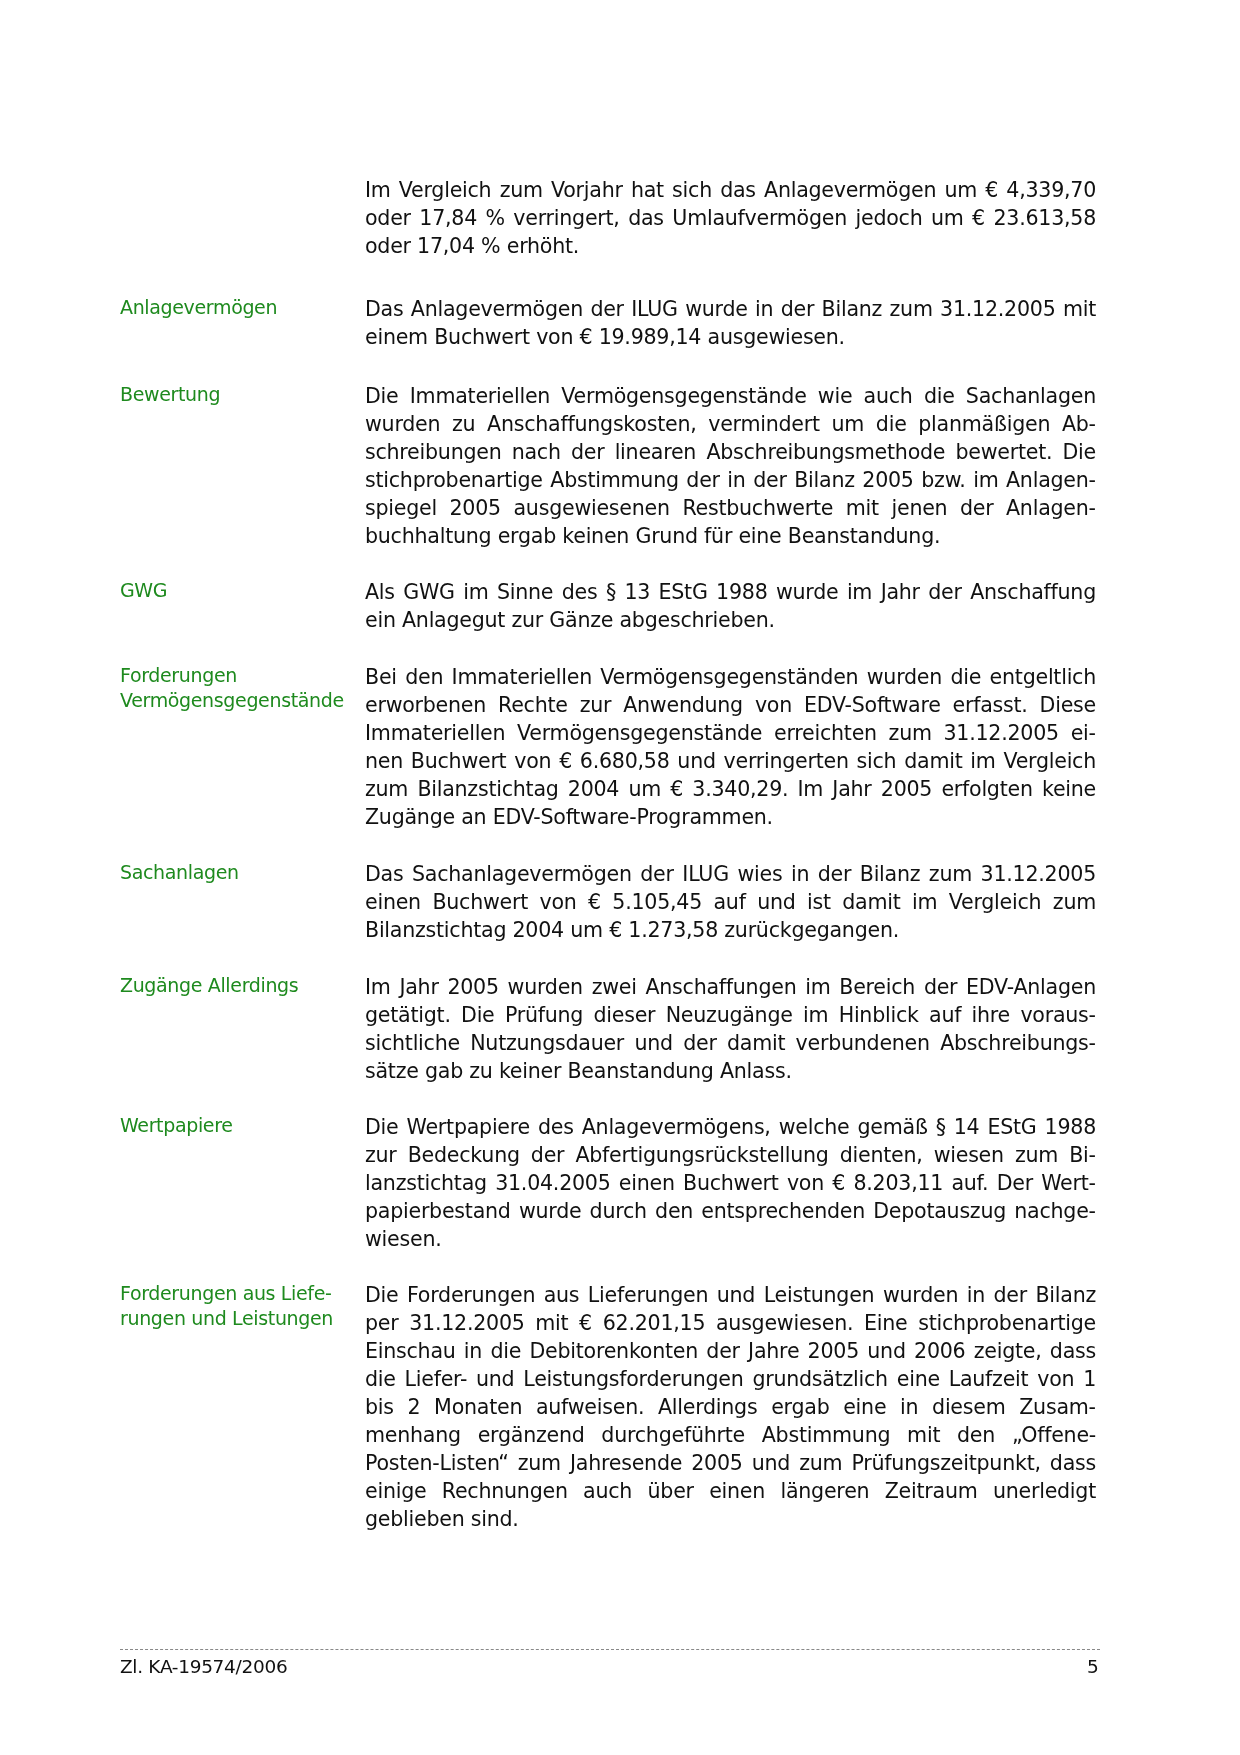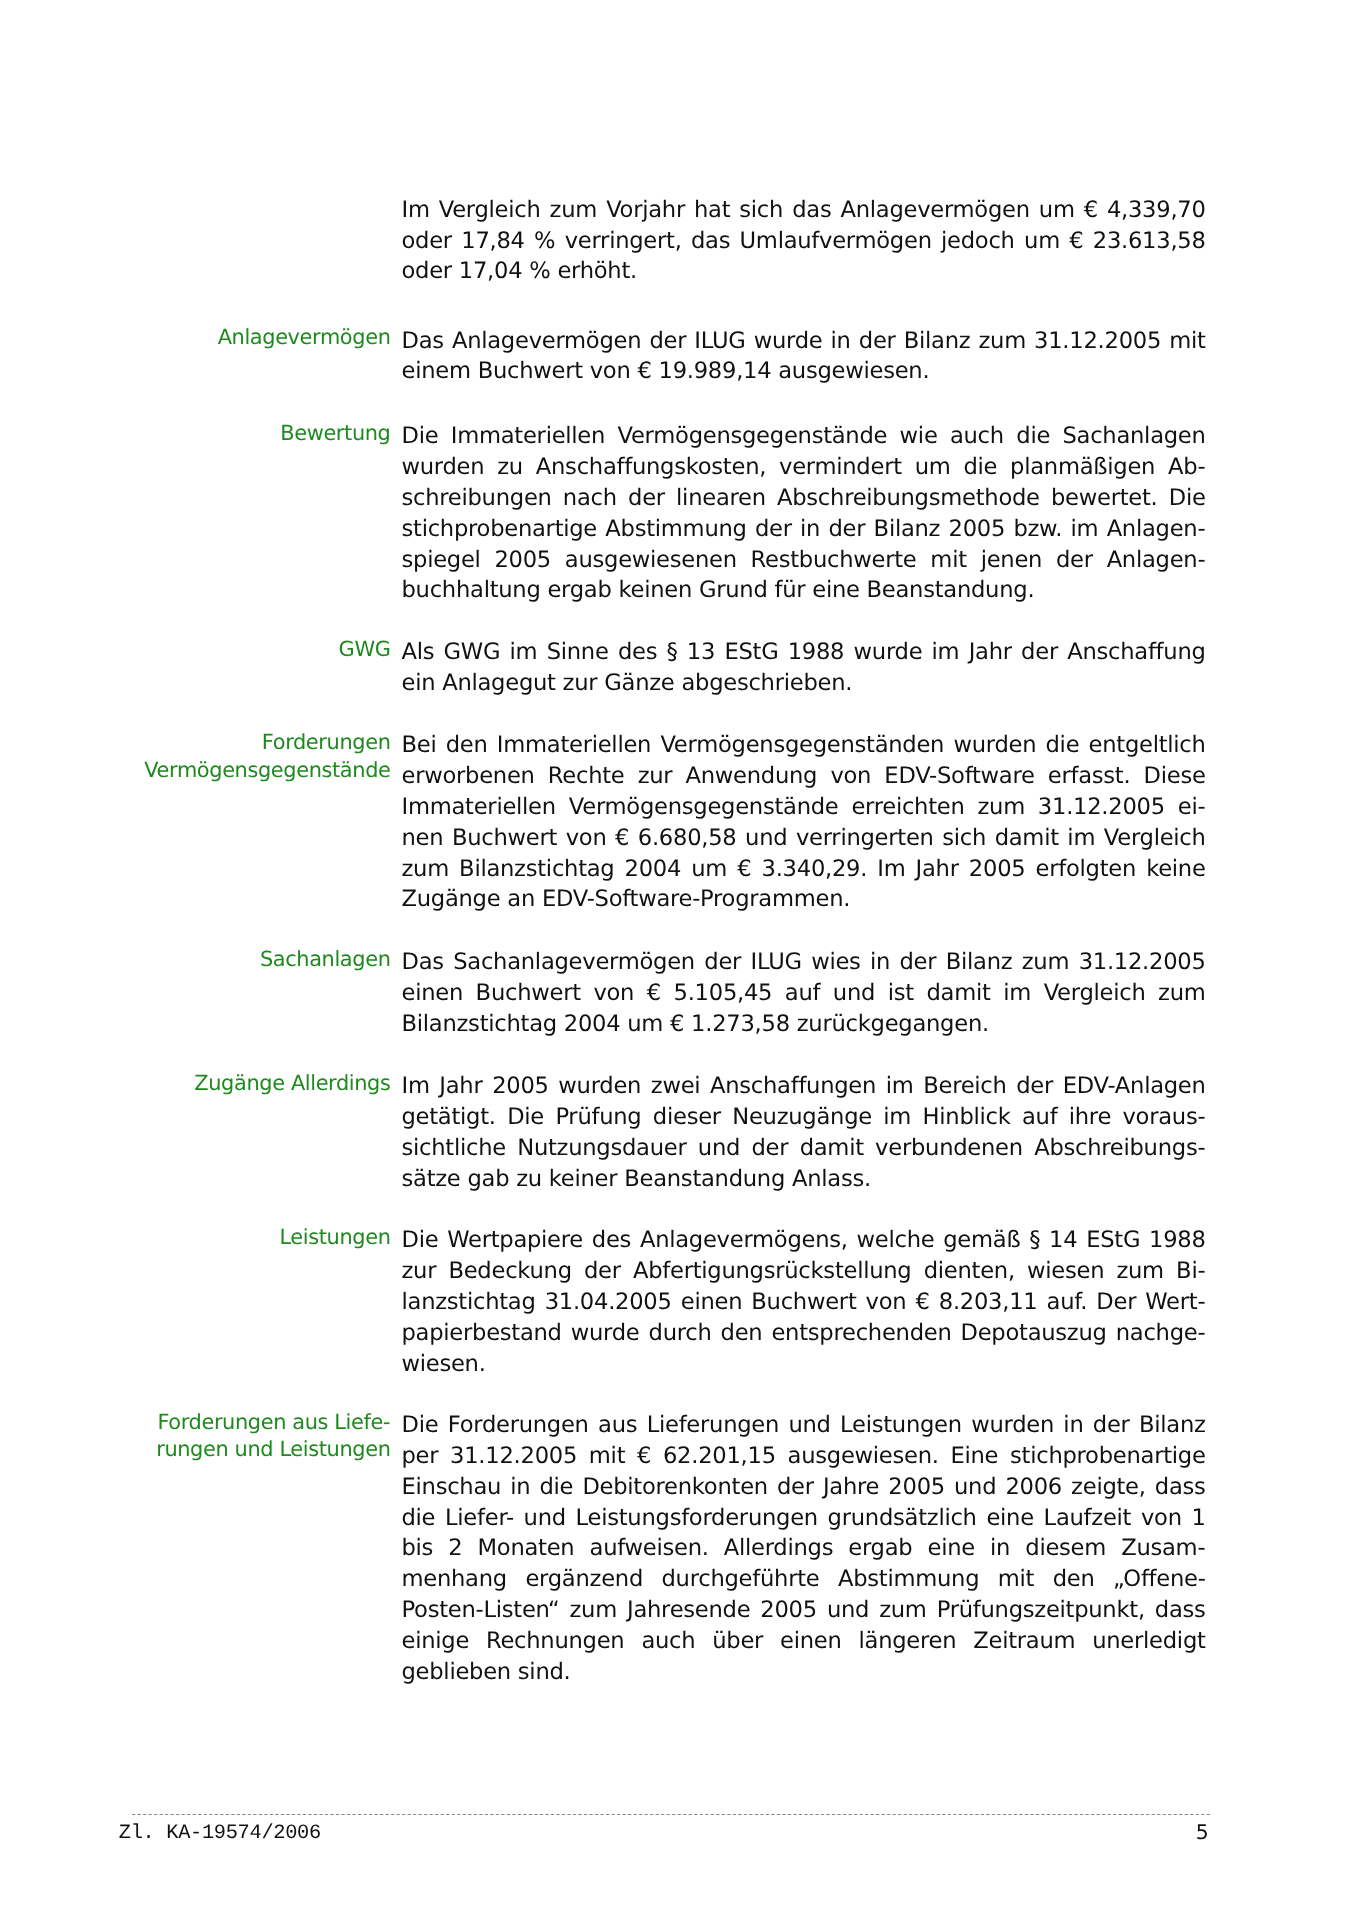--- a/index.html
+++ b/index.html
@@ -2,29 +2,29 @@
 <html><head>
 <meta charset="utf-8">
 <style>
   html, body { margin: 0; padding: 0; background: #ffffff; }
   body { width: 1240px; height: 1755px; position: relative; overflow: hidden;
          font-family: "DejaVu Sans", sans-serif; color: #111111; }
   .page { position: absolute; left: 0; top: 0; width: 1093px; height: 1755px; }
   .row { position: absolute; left: 0; width: 1240px; }
   .side { position: absolute; left: 120px; width: 235px; color: #1e8a1e;
           font-size: 19px; line-height: 24.5px; font-family: "DejaVu Sans", sans-serif;
-          letter-spacing: -0.35px; text-align: right; }
+          letter-spacing: -0.35px; }
   .main { position: absolute; left: 365px; width: 731px; font-size: 20.6px;
           line-height: 28px; text-align: justify; letter-spacing: -0.25px; }
   .main p { margin: 0; }
   .footer-line { position: absolute; left: 120px; width: 980px; top: 1649px;
                  border-top: 1.5px dashed #888888; height: 0; }
   .footer { position: absolute; top: 1656px; font-size: 18.5px; color: #111111;
             letter-spacing: -0.3px; }
-  .f-left { left: 108px; font-family: Liberation Mono, monospace; }
+  .f-left { left: 120px; }
   .f-center { left: 458px; }
   .f-right { left: 1087px; }
 </style>
 </head>
 <body>
 
 <div class="page">
 
   <div class="row" style="top:176px;">
     <div class="main">
@@ -68,21 +68,21 @@
   </div>
 
   <div class="row" style="top:973px;">
     <div class="side">Zugänge Allerdings</div>
     <div class="main">
         <p>Im Jahr 2005 wurden zwei Anschaffungen im Bereich der EDV-Anlagen getätigt. Die Prüfung dieser Neuzugänge im Hinblick auf ihre voraus­sichtliche Nutzungsdauer und der damit verbundenen Abschreibungs­sätze gab zu keiner Beanstandung Anlass.</p>
       </div>
   </div>
 
   <div class="row" style="top:1113px;">
-    <div class="side">Leistungen</div>
+    <div class="side">Wertpapiere</div>
     <div class="main">
         <p>Die Wertpapiere des Anlagevermögens, welche gemäß § 14 EStG 1988 zur Bedeckung der Abfertigungsrückstellung dienten, wiesen zum Bi­lanzstichtag 31.04.2005 einen Buchwert von € 8.203,11 auf. Der Wert­papierbestand wurde durch den entsprechenden Depotauszug nachge­wiesen.</p>
       </div>
   </div>
 
   <div class="row" style="top:1281px;">
     <div class="side">Forderungen aus Liefe­rungen und Leistungen</div>
     <div class="main">
         <p>Die Forderungen aus Lieferungen und Leistungen wurden in der Bilanz per 31.12.2005 mit € 62.201,15 ausgewiesen. Eine stichprobenartige Einschau in die Debitorenkonten der Jahre 2005 und 2006 zeigte, dass die Liefer- und Leistungsforderungen grundsätzlich eine Laufzeit von 1 bis 2 Monaten aufweisen. Allerdings ergab eine in diesem Zusam­menhang ergänzend durchgeführte Abstimmung mit den „Offene-Posten-Listen“ zum Jahresende 2005 und zum Prüfungszeitpunkt, dass einige Rechnungen auch über einen längeren Zeitraum unerledigt geblieben sind.</p>
       </div>

